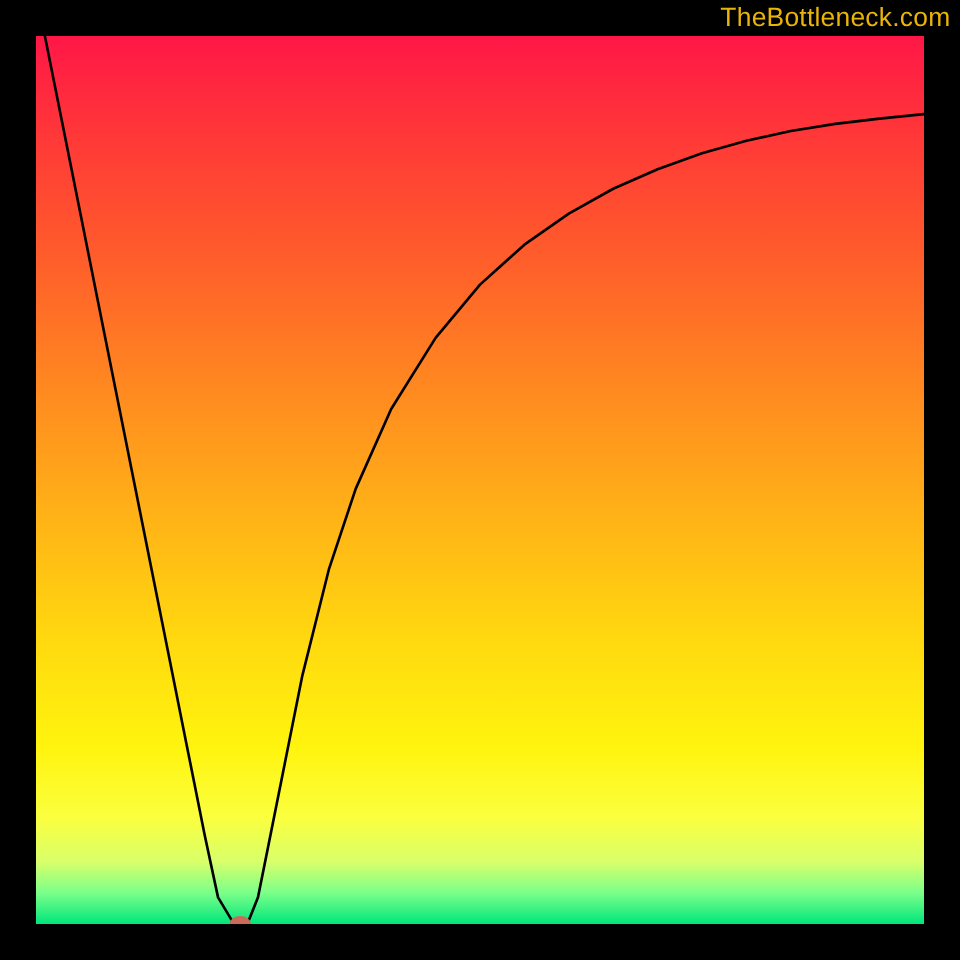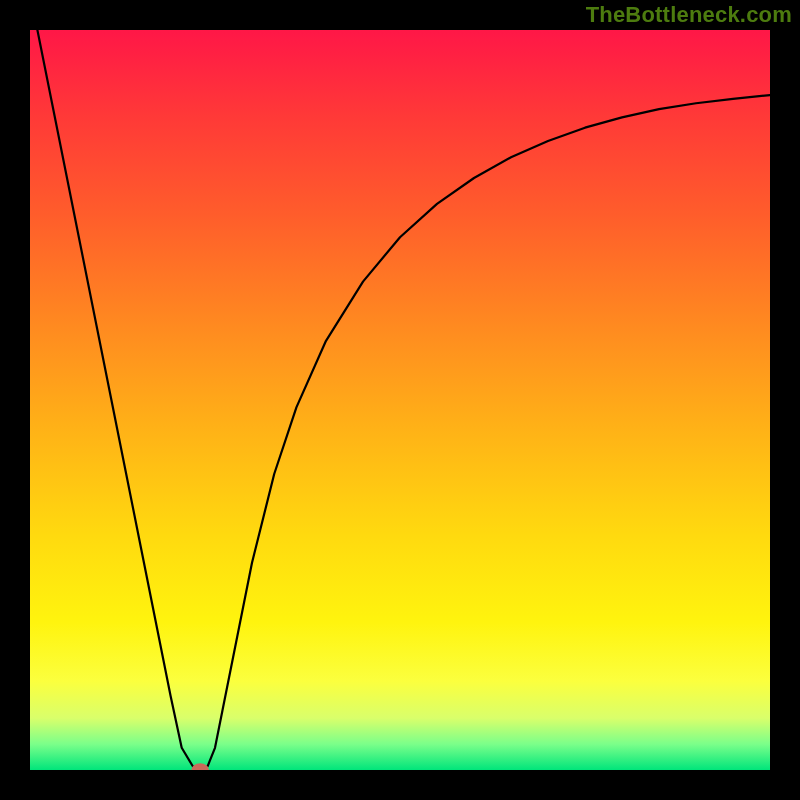--- a/index.html
+++ b/index.html
@@ -14,23 +14,23 @@
   .outer {
     position: relative;
     width: 800px;
     height: 800px;
     background: #000;
   }
   .watermark {
     position: absolute;
     top: 2px;
     right: 8px;
-    color: #4d7c0f;
+    color: #eab308;
     font-size: 22px;
-    font-weight: 700;
+    font-weight: 400;
     letter-spacing: 0.2px;
     z-index: 10;
   }
   .plot-area {
     position: absolute;
     left: 30px;
     top: 30px;
     width: 740px;
     height: 740px;
     overflow: hidden;

